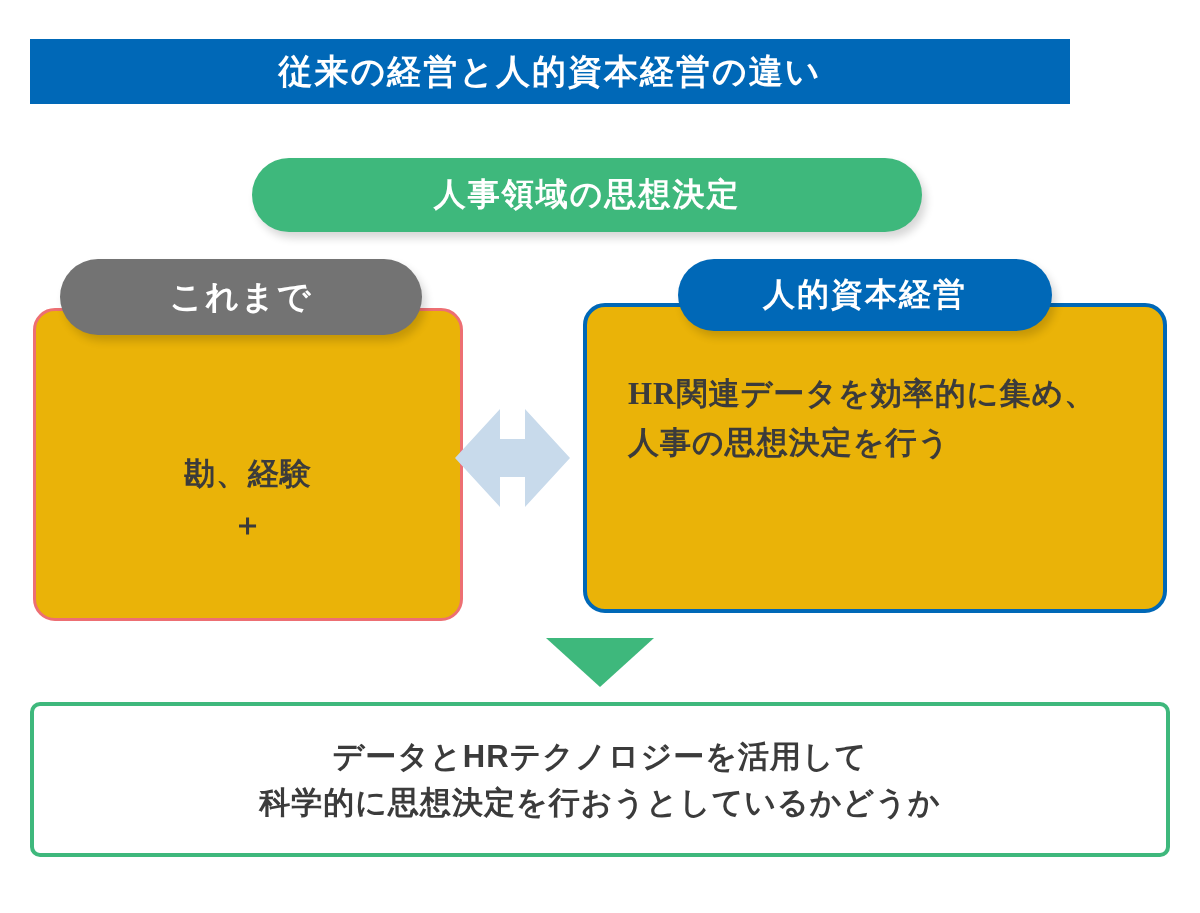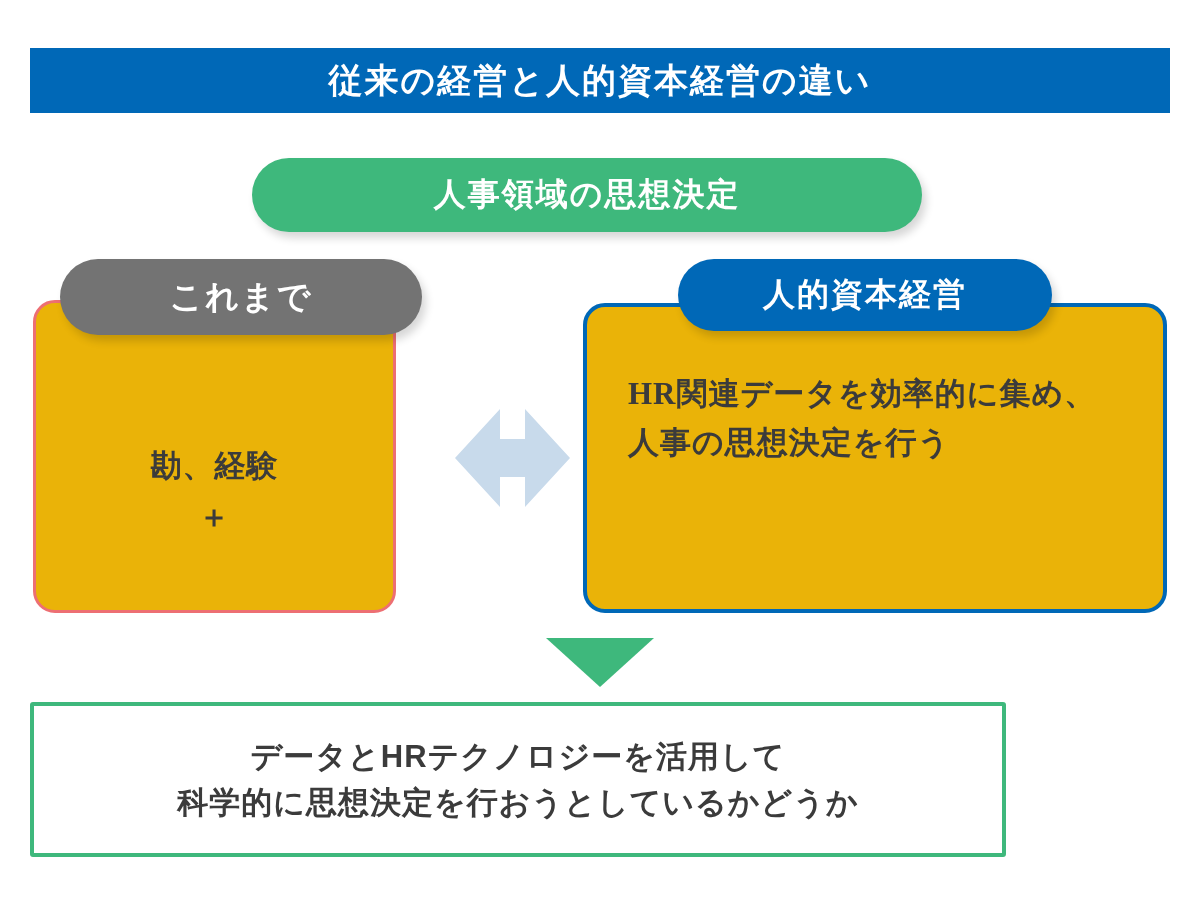--- a/index.html
+++ b/index.html
@@ -11,22 +11,22 @@
   .canvas {
     position: relative;
     width: 1200px;
     height: 913px;
     background: #ffffff;
     overflow: hidden;
   }
   
   .banner {
     position: absolute;
-    left: 30px; top: 48px;
-    width: 1140px; height: 65px;
+    left: 30px; top: 39px;
+    width: 1040px; height: 65px;
     background: #0068B7;
     display: flex; align-items: center; justify-content: center;
   }
   .banner span {
     color: #ffffff;
     font-size: 34px;
     font-weight: bold;
     letter-spacing: 2px;
   }
   
@@ -62,22 +62,22 @@
   .pill-blue span { font-size: 32px; }
   
   .box {
     position: absolute;
     background: #eab308;
     border-radius: 22px;
     box-sizing: border-box;
     font-family: Liberation Serif, serif;
   }
   .box-left {
-    left: 33px; top: 300px;
-    width: 363px; height: 313px;
+    left: 33px; top: 308px;
+    width: 430px; height: 313px;
     border: 3px solid #ED6F73;
   }
   .box-right {
     left: 583px; top: 303px;
     width: 584px; height: 310px;
     border: 4px solid #0068B7;
   }
   .box-left-content {
     position: absolute;
     left: 0; right: 0; top: 88px; bottom: 20px;
@@ -116,23 +116,23 @@
     left: 546px; top: 638px;
     width: 0; height: 0;
     border-left: 54px solid transparent;
     border-right: 54px solid transparent;
     border-top: 49px solid #3EB87C;
   }
   
   .bottom-box {
     position: absolute;
     left: 30px; top: 702px;
-    width: 976px; height: 155px;
+    width: 1140px; height: 155px;
     border: 4px solid #3EB87C;
-    border-radius: 3px;
+    border-radius: 10px;
     box-sizing: border-box;
     background: #ffffff;
     display: flex; flex-direction: column;
     align-items: center; justify-content: center;
   }
   .bottom-box .line {
     color: #3B3B3B;
     font-size: 31px;
     font-weight: bold;
     line-height: 46px;

